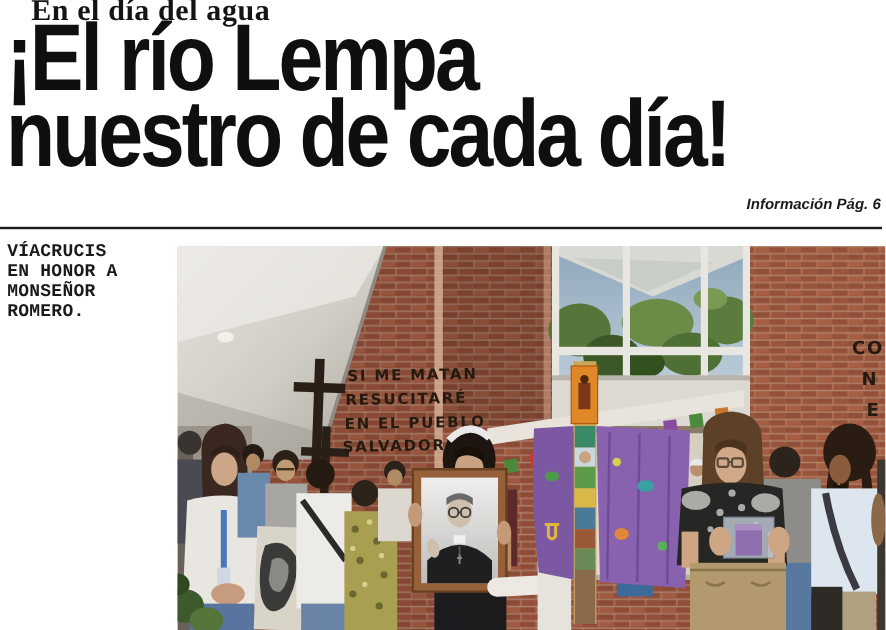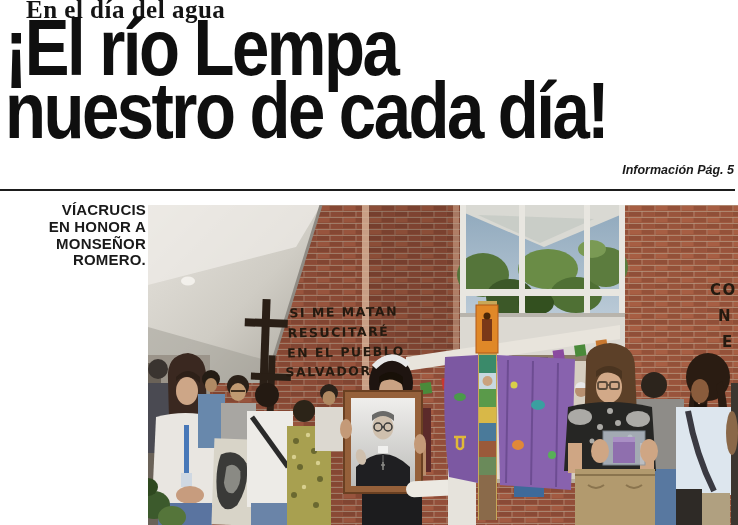--- a/index.html
+++ b/index.html
@@ -20,21 +20,21 @@
   }
   .info-ref{
     position:absolute;right:4px;top:163px;
     font-size:12.5px;font-weight:700;font-style:italic;color:#1a1a1a;
   }
   .rule{
     position:absolute;left:0;top:189px;width:735px;height:0;
     border-top:2px solid #1d1d1d;
   }
   .caption{
-    position:absolute;left:6px;top:202px;width:140px;text-align:right;
+    position:absolute;left:6px;top:202px;width:140px;font-family:Liberation Mono, monospace;
   }
   .caption-title{
     font-weight:700;font-size:15px;line-height:16.8px;white-space:pre-line;
     letter-spacing:.2px;
   }
   .caption-body{
     font-size:14.5px;line-height:16.9px;font-variant:small-caps;
     white-space:pre-line;letter-spacing:.2px;
   }
   .photo{position:absolute;left:148px;top:205px;width:590px;height:320px;}
@@ -42,21 +42,21 @@
     font-family:"DejaVu Sans",sans-serif;font-weight:700;
     fill:#241a10;letter-spacing:1.5px;
   }
 </style>
 </head>
 <body>
 
 <div class="kicker">En el día del agua</div>
 <div class="headline">¡El río Lempa
 nuestro de cada día!</div>
-<div class="info-ref">Información Pág. 5</div>
+<div class="info-ref">Información Pág. 6</div>
 <div class="rule"></div>
 
 <div class="caption">
   <div class="caption-title">VÍACRUCIS
 EN HONOR A
 MONSEÑOR
 ROMERO.</div>
 </div>
 
 <svg class="photo" viewBox="0 0 590 320" width="590" height="320" xmlns="http://www.w3.org/2000/svg">

